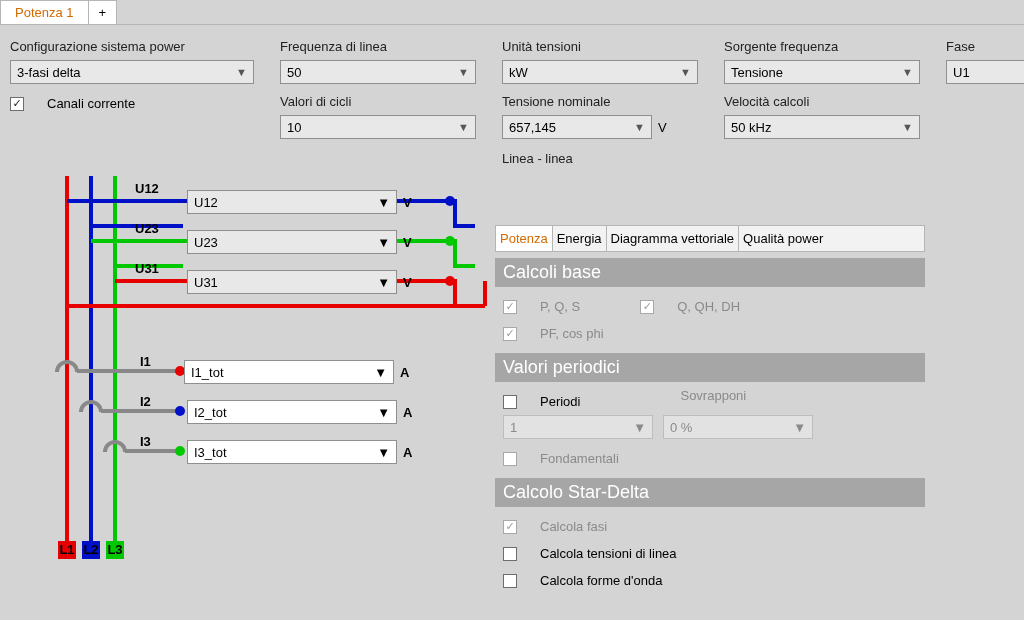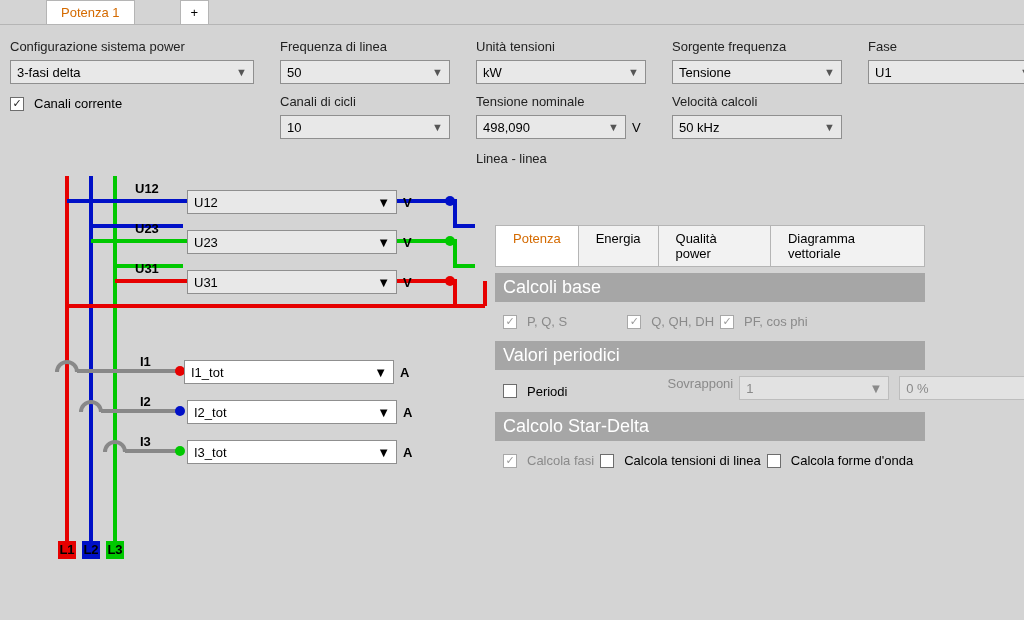--- a/index.html
+++ b/index.html
@@ -1,56 +1,56 @@
 <!DOCTYPE html>
 <html><head>
 <meta charset="utf-8">
 <style>
   * { box-sizing: border-box; font-family: "Segoe UI", Arial, sans-serif; font-size: 13px; }
   body { margin: 0; background: #d4d4d4; width: 1024px; height: 620px; overflow: hidden; }
 
   
   .tabs { display: flex; background: #d4d4d4; border-bottom: 1px solid #b5b5b5; }
-  .tab { padding: 4px 14px; border: 1px solid #b5b5b5; border-bottom: none; background: #fff; margin-right: -1px; cursor: pointer; margin-left: 46px; }
+  .tab { padding: 4px 14px; border: 1px solid #b5b5b5; border-bottom: none; background: #fff; margin-right: -1px; cursor: pointer; }
   .tab.active { color: #d46a00; }
   .tab.add { padding: 4px 10px; }
 
   .config-row { display: flex; gap: 26px; padding: 14px 10px 0 10px; }
   .config-col { display: flex; flex-direction: column; gap: 6px; }
   .label { color: #222; }
-  .select { display:flex; align-items:center; justify-content:space-between; border:1px solid #8f8f8f; background: #e8e8e8; padding: 3px 6px; width: 170px; height: 24px; cursor:pointer; }
+  .select { display:flex; align-items:center; justify-content:space-between; border:1px solid #8f8f8f; background: #e8e8e8; padding: 3px 6px; width: 196px; height: 24px; cursor:pointer; }
   .select.wide { width: 244px; }
   .select.narrow { width: 150px; }
   .select .chev { font-size: 11px; color: #555; }
-  .checkbox-row { display:flex; align-items:center; gap:10px; margin-top:6px; }
+  .checkbox-row { display:flex; align-items:center; gap:23px; margin-top:6px; }
   .chk { width:14px; height:14px; border:1px solid #6d6d6d; background:#fff; display:inline-flex; align-items:center; justify-content:center; font-size:11px; color:#222; }
   .chk.checked::after { content:"✓"; }
   .chk.disabled { border-color:#a8a8a8; color:#9a9a9a; }
   .chk.disabled.checked::after { content:"✓"; color:#9a9a9a; }
   .txt-disabled { color:#8a8a8a; }
   .volt-label { margin-left:6px; align-self:center; }
 
   
   .phase-select { display:flex; align-items:center; justify-content:space-between; border:1px solid #8f8f8f; background:#e8e8e8; padding:3px 6px; width:210px; height:24px; cursor:pointer; }
   .phase-select.white { background:#fff; }
   .line-label { font-weight:bold; position:absolute; }
   .unit { font-weight:bold; margin-left:6px; }
 
   
   .diagram-wrap { position:relative; width:500px; height:390px; margin-left:55px; margin-top:10px; }
   svg.diagram { position:absolute; left:0; top:0; }
 
   
   .right-panel { position:absolute; left:495px; top:225px; width:430px; }
   .rp-tabs { display:flex; border:1px solid #b5b5b5; background:#f2f2f2; }
-  .rp-tab { padding:5px 17px; border-right:1px solid #b5b5b5; cursor:pointer; }
+  .rp-tab { padding:5px 4px; border-right:1px solid #b5b5b5; cursor:pointer; }
   .rp-tab.active { background:#fff; color:#d46a00; }
   .rp-tab:last-child { border-right:none; }
   .section-head { background:#a6a6a6; color:#fff; padding:4px 8px; font-size:18px; margin-top:6px; }
-  .section-body { padding:6px 8px; display:flex; gap:6px; }
+  .section-body { padding:6px 8px; display:flex; flex-direction:column; gap:6px; }
   .row-flex { display:flex; gap:60px; }
   .sel-disabled { display:flex; align-items:center; justify-content:space-between; border:1px solid #bdbdbd; background:#e2e2e2; color:#8a8a8a; padding:3px 6px; width:150px; height:24px; }
 </style>
 </head>
 <body>
 
 <div class="tabs">
   <div class="tab active">Potenza 1</div>
   <div class="tab add">+</div>
 </div>
@@ -67,37 +67,37 @@
       <span>Canali corrente</span>
     </div>
   </div>
 
   <div class="config-col">
     <span class="label">Frequenza di linea</span>
     <div class="select">
       <span>50</span>
       <span class="chev">▼</span>
     </div>
-    <span class="label" style="margin-top:4px">Canali di cicli</span>
+    <span class="label" style="margin-top:4px">Valori di cicli</span>
     <div class="select">
       <span>10</span>
       <span class="chev">▼</span>
     </div>
   </div>
 
   <div class="config-col">
     <span class="label">Unità tensioni</span>
     <div class="select">
       <span>kW</span>
       <span class="chev">▼</span>
     </div>
     <span class="label" style="margin-top:4px">Tensione nominale</span>
     <div style="display:flex;align-items:center;">
       <div class="select narrow">
-        <span>498,090</span>
+        <span>657,145</span>
         <span class="chev">▼</span>
       </div>
       <span class="volt-label">V</span>
     </div>
     <span class="label" style="margin-top:6px">Linea - linea</span>
   </div>
 
   <div class="config-col">
     <span class="label">Sorgente frequenza</span>
     <div class="select">
@@ -210,22 +210,22 @@
       <span class="chev">▼</span>
     </div>
     <span class="unit">A</span>
   </div>
 </div>
 
 <div class="right-panel">
   <div class="rp-tabs">
     <div class="rp-tab active">Potenza</div>
     <div class="rp-tab">Energia</div>
+    <div class="rp-tab">Diagramma vettoriale</div>
     <div class="rp-tab">Qualità power</div>
-    <div class="rp-tab">Diagramma vettoriale</div>
   </div>
 
   <div class="section-head">Calcoli base</div>
   <div class="section-body">
     <div class="row-flex">
       <div class="checkbox-row">
           <span class="chk checked disabled"></span>
           <span class="txt-disabled">P, Q, S</span>
         </div>
       <div class="checkbox-row">

